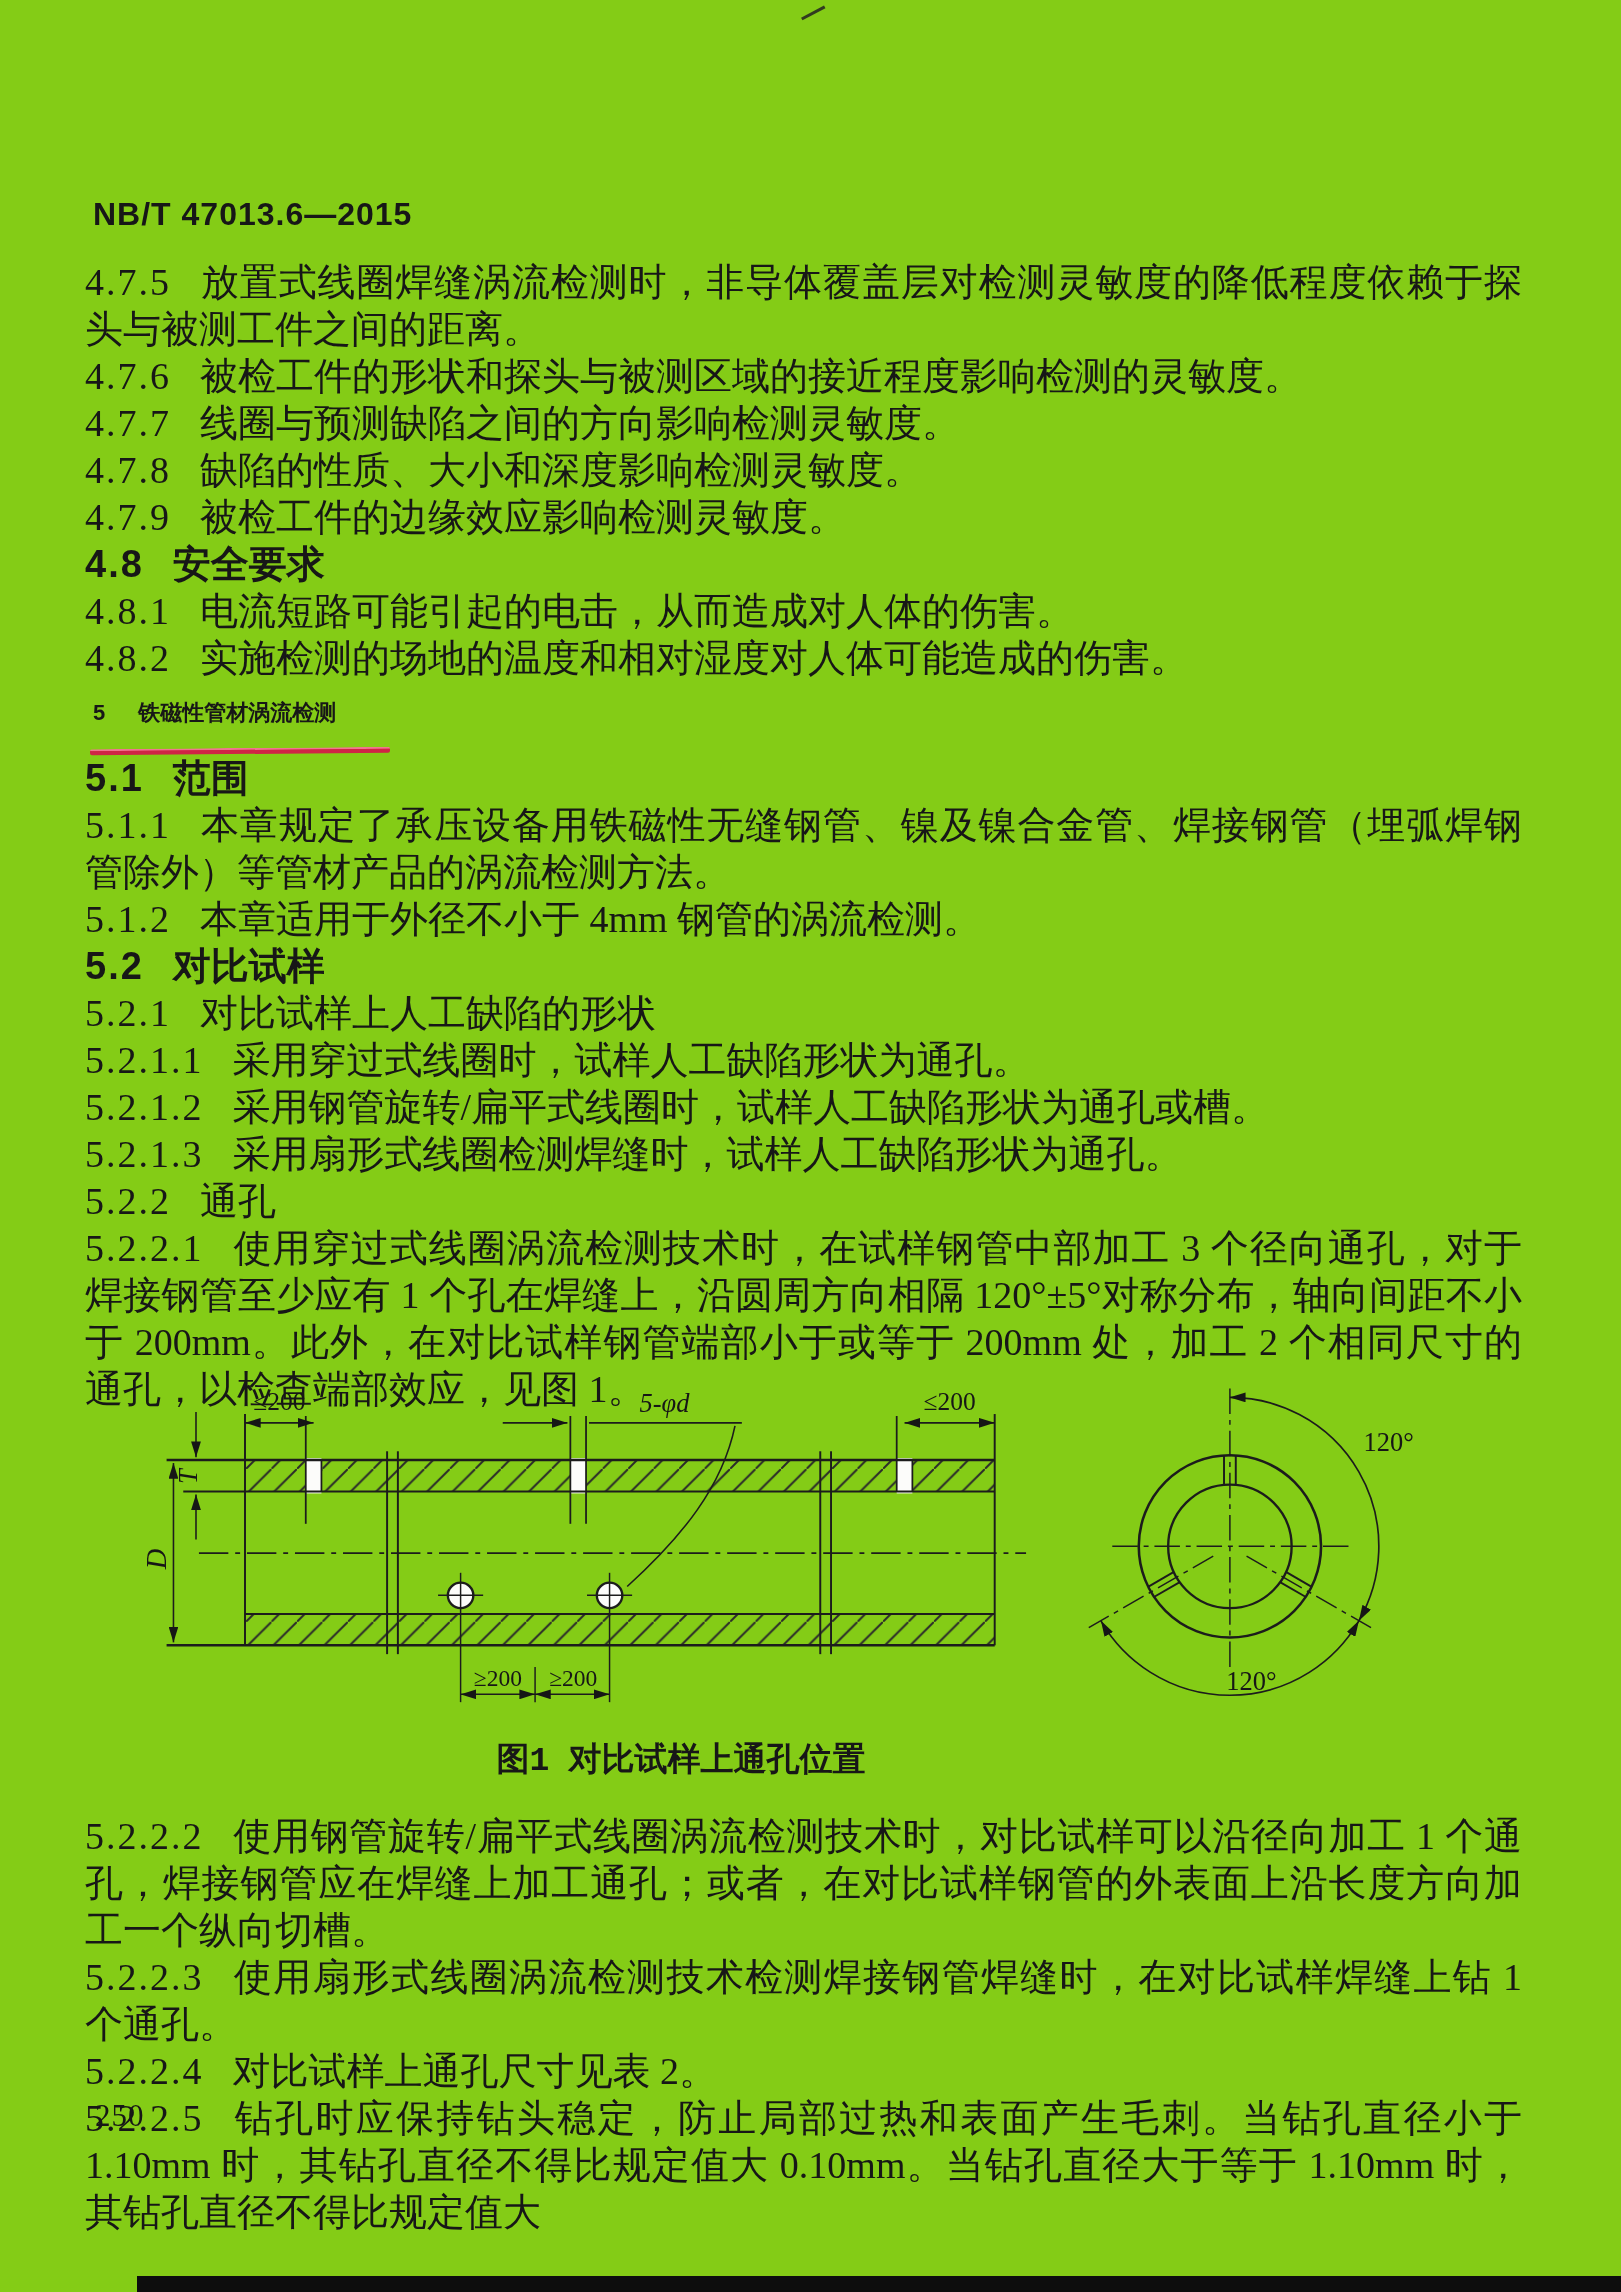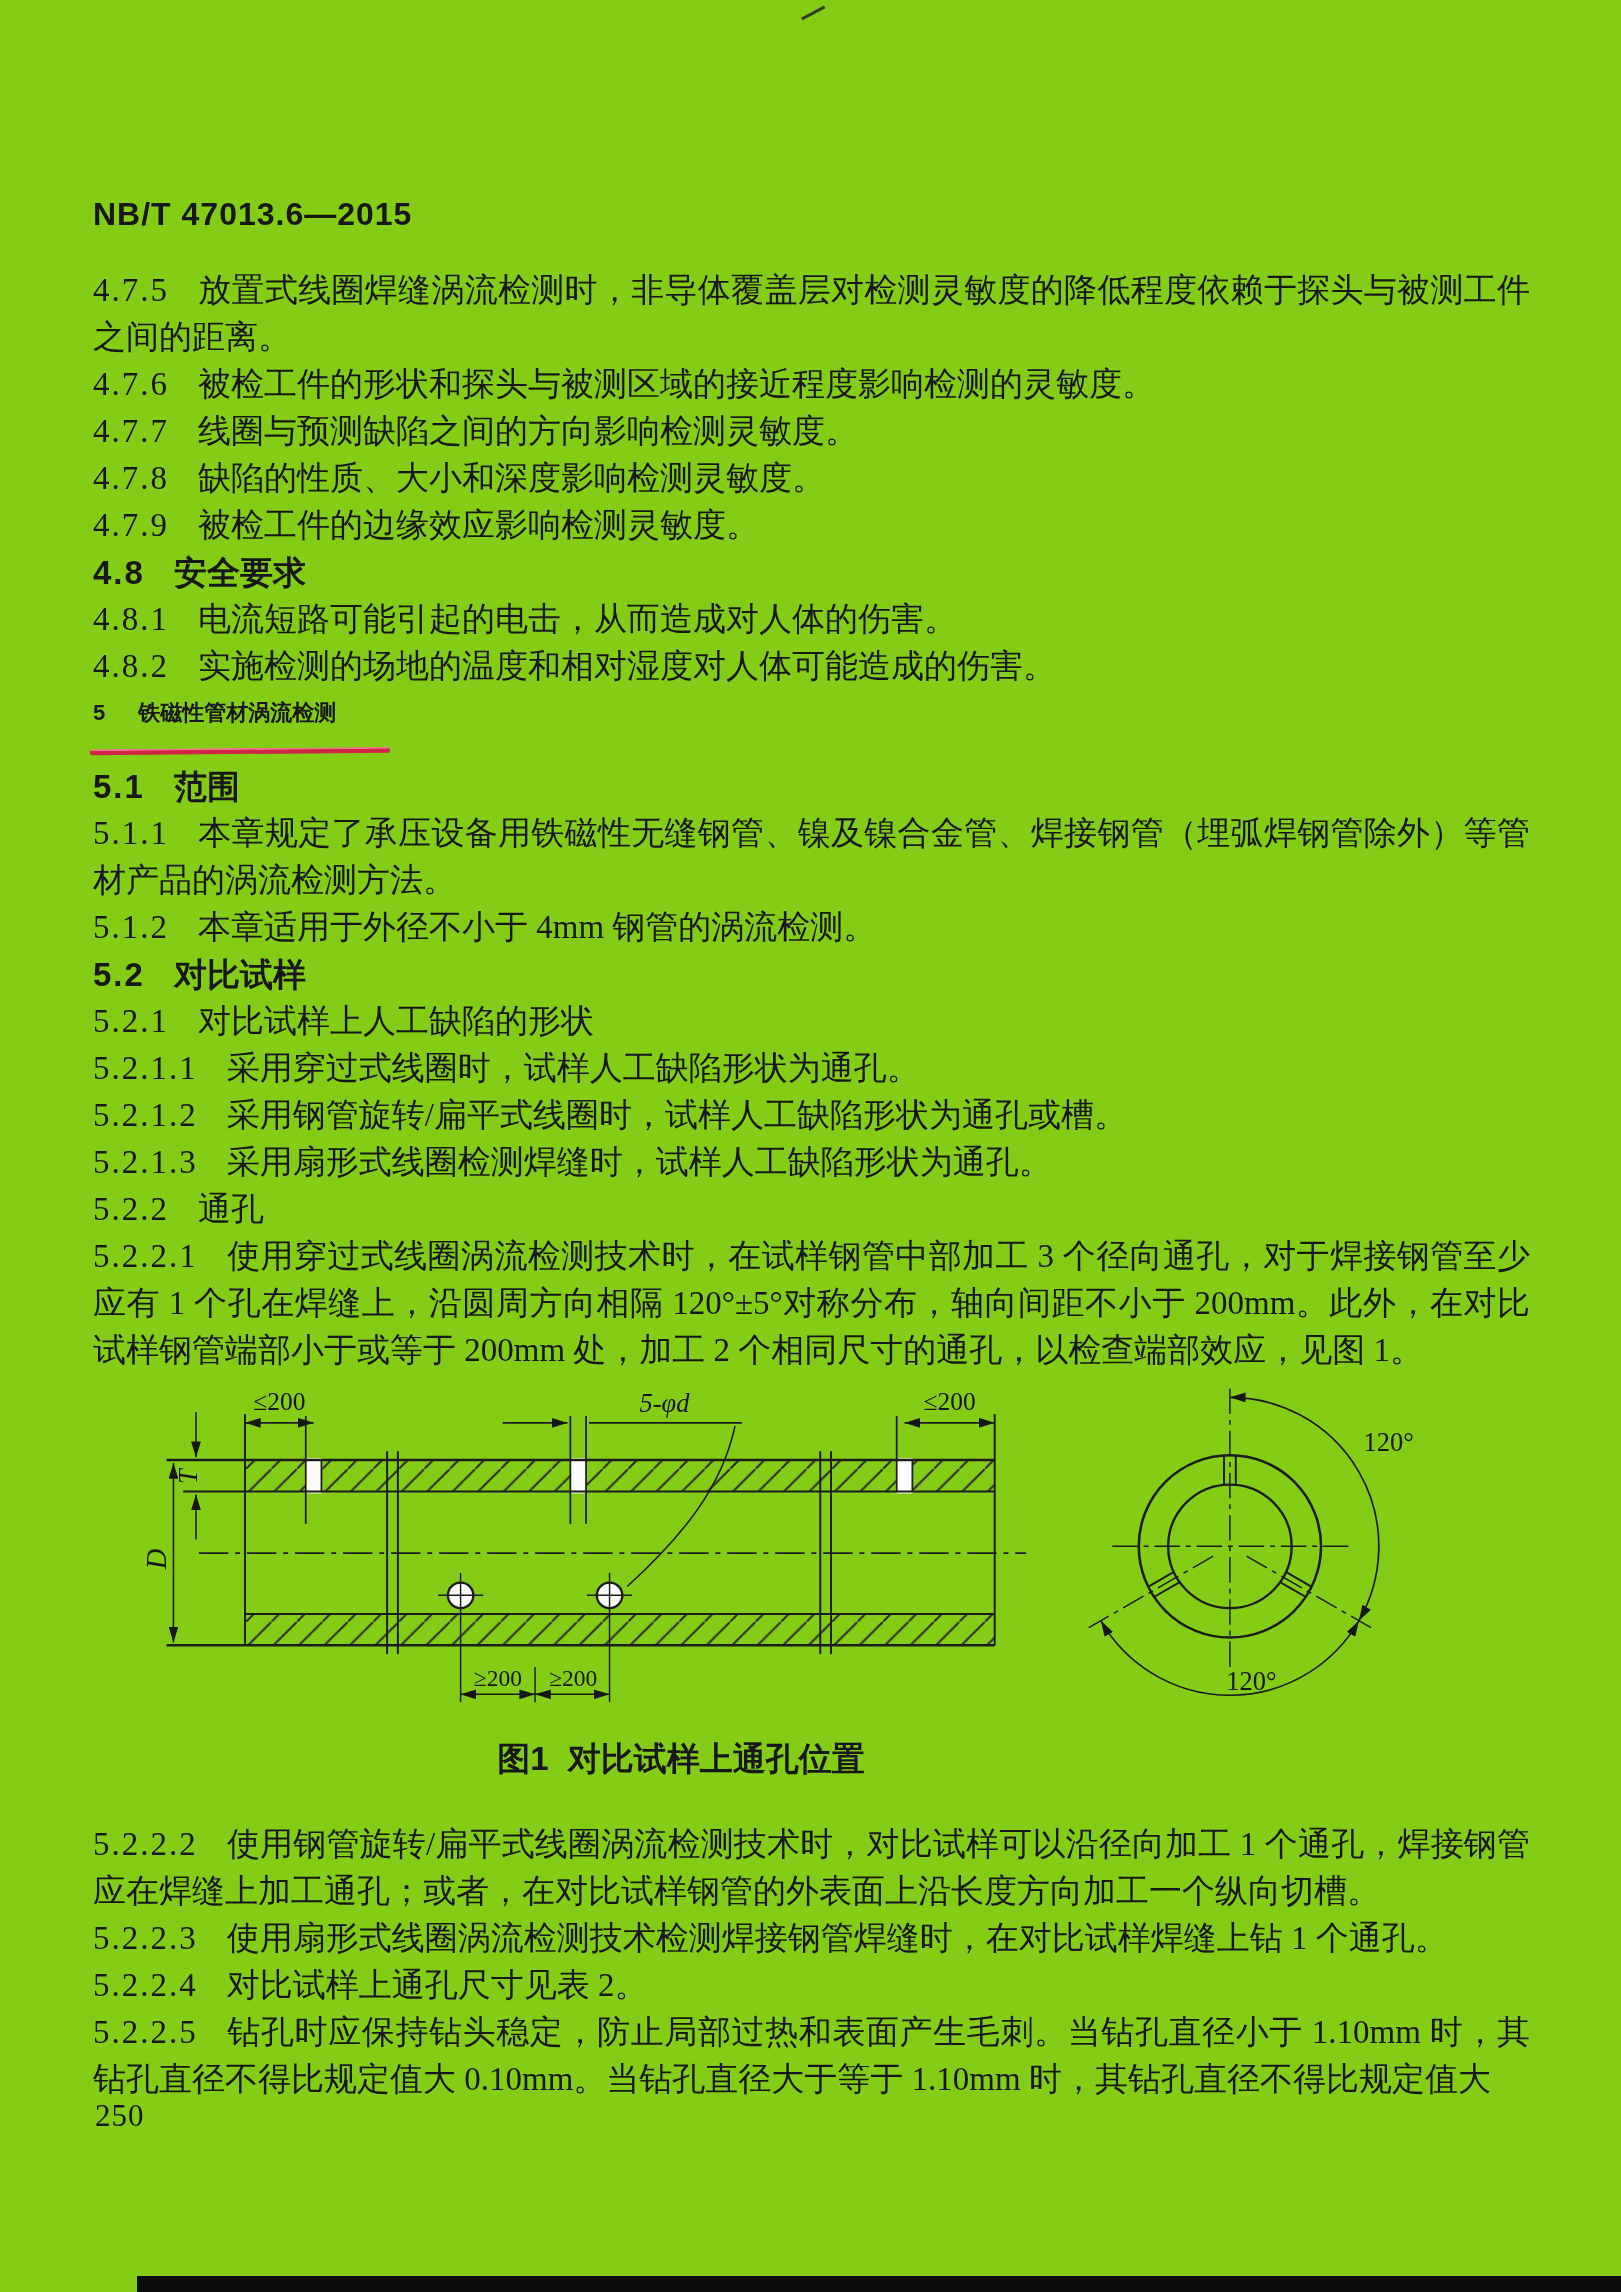--- a/index.html
+++ b/index.html
@@ -11,24 +11,23 @@
     font-family:"Liberation Serif","DejaVu Serif",serif;
     color:#171717;
     overflow:hidden;
   }
   .doc-header{
     position:absolute;left:93px;top:196px;
     font-size:32px;font-weight:600;letter-spacing:1px;
     font-family:"Liberation Sans","DejaVu Sans",sans-serif;
   }
   .block{
-    position:absolute;left:93px;width:1437px;
-    font-size:33px;line-height:47px;
+    position:absolute;left:85px;width:1437px;
+    font-size:38px;line-height:47px;
     text-align:justify;
-    margin-top:8px;
   }
   .clause{display:block;}
   .clause .num{letter-spacing:2px;padding-right:29px;white-space:nowrap;}
   .hd{font-family:"Liberation Sans","DejaVu Sans",sans-serif;font-weight:700;}
   .section5{
     position:absolute;left:93px;top:698px;
     font-size:22px;
     font-family:"Liberation Sans","DejaVu Sans",sans-serif;font-weight:700;
   }
   .section5 .num{padding-right:33px;}
@@ -39,21 +38,21 @@
     border-top:2.9px solid #f0768f;
     transform:rotate(-0.45deg);
     border-radius:2px;
   }
   .figure-wrap{position:absolute;left:93px;top:1367px;width:1431px;height:392px;}
   .figure-caption{
     position:absolute;left:93px;top:1737px;width:1176px;
     text-align:center;font-size:33px;font-weight:700;
     font-family:"Liberation Sans","DejaVu Sans",sans-serif;
   }
-  .figure-caption .cap-label{margin-right:19px;}
+  .figure-caption .cap-label{margin-right:19px;font-family:Liberation Mono, monospace;}
   .page-number{position:absolute;left:95px;top:2098px;font-size:31px;letter-spacing:1px;}
   .scan-scratch{
     position:absolute;left:812px;top:0px;width:2.9px;height:25.5px;
     background:#222;transform:rotate(62deg);opacity:.85;
   }
   .scan-bottom-bar{
     position:absolute;left:137px;top:2276px;width:1484px;height:16.7px;
     background:#0d0d0d;
   }
   svg text{font-family:"Liberation Serif","DejaVu Serif",serif;fill:#161616;}

